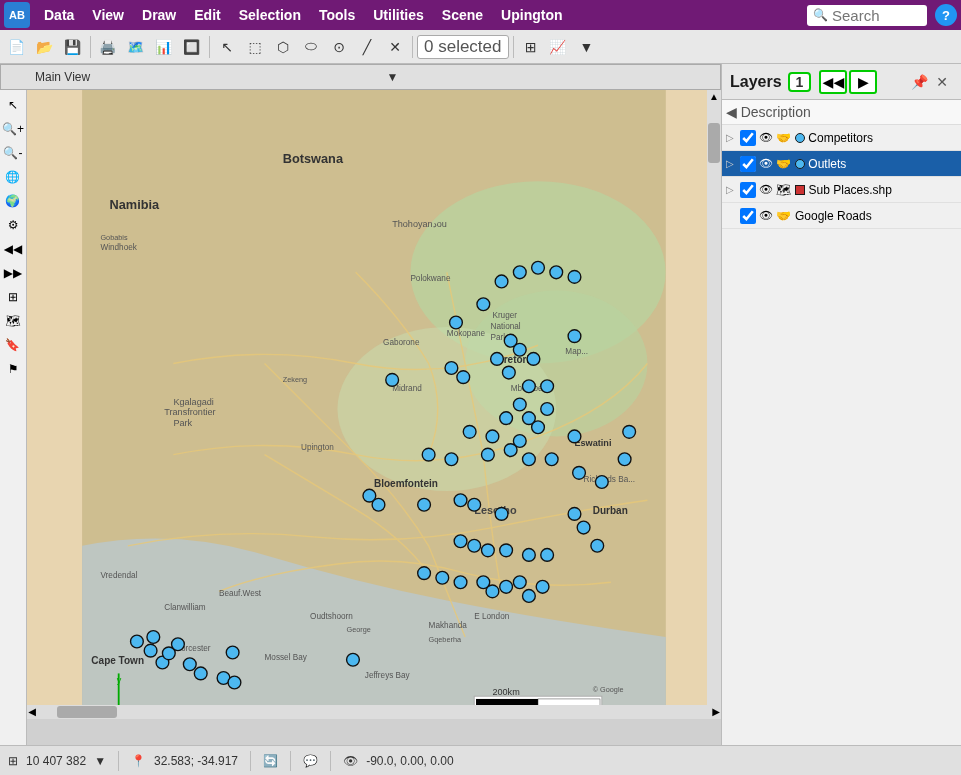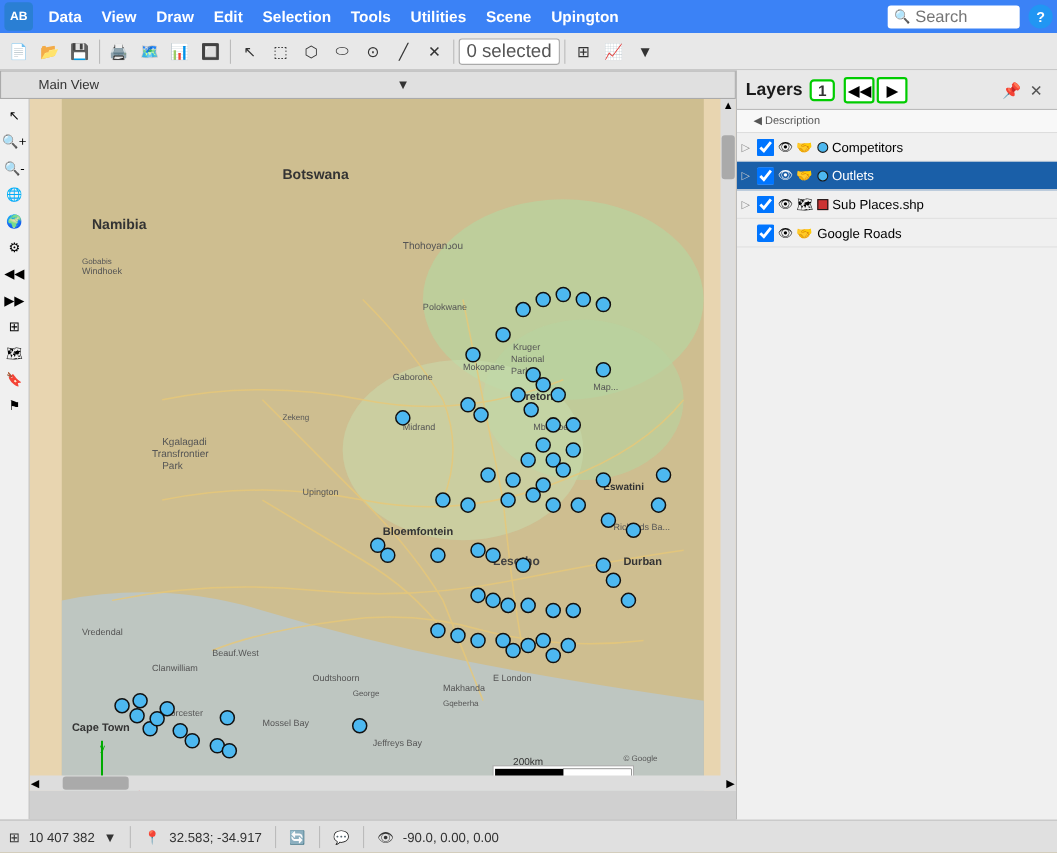--- a/index.html
+++ b/index.html
@@ -1,21 +1,21 @@
 <!DOCTYPE html>
 <html><head>
   <meta charset="utf-8">
   <style>
     * { margin: 0; padding: 0; box-sizing: border-box; }
     body { width: 961px; height: 775px; overflow: hidden; font-family: Arial, sans-serif; font-size: 12px; background: #d0d0d0; }
 
     
     #menu-bar {
       display: flex; align-items: center;
-      background: #3b82f6; height: 30px;
+      background: #701a75; height: 30px;
       color: white; padding: 0 4px; gap: 2px;
     }
     .app-logo {
       width: 26px; height: 26px; background: #2a7fd4; border-radius: 4px;
       display: flex; align-items: center; justify-content: center;
       font-weight: bold; font-size: 11px; color: white; margin-right: 4px;
     }
     .menu-item {
       padding: 4px 8px; cursor: pointer; font-size: 14px; color: white;
       border-radius: 3px;
@@ -69,21 +69,21 @@
     #map-view-header span { flex: 1; margin-left: 26px; }
     #map-canvas {
       width: 100%; height: calc(100% - 26px); position: relative; overflow: hidden;
     }
     
     #map-canvas { background: #e8d5b0; }
     .map-svg { width: 100%; height: 100%; }
 
     
     #layers-panel {
-      width: 292px; background: #f0f0f0; border-left: 1px solid #bbb;
+      width: 240px; background: #f0f0f0; border-left: 1px solid #bbb;
       display: flex; flex-direction: column;
     }
     #layers-header {
       display: flex; align-items: center; padding: 4px 8px;
       background: #e8e8e8; border-bottom: 1px solid #bbb; height: 36px;
     }
     .layers-title {
       font-size: 16px; font-weight: bold; color: #1a1a1a; margin-right: 6px;
     }
     .num-badge {
@@ -98,22 +98,22 @@
       width: 28px; height: 24px; background: white; border: 1px solid #aaa;
       border-radius: 3px; cursor: pointer; display: flex; align-items: center;
       justify-content: center; font-size: 14px;
     }
     .nav-btn.green-border { border: 2px solid #00cc00; }
     .panel-btn {
       width: 22px; height: 22px; display: flex; align-items: center;
       justify-content: center; cursor: pointer; font-size: 14px; color: #555;
     }
     #layers-desc {
-      padding: 4px 15px; background: #f8f8f8; border-bottom: 1px solid #ddd;
-      font-size: 10px; color: #555;
+      padding: 4px 4px; background: #f8f8f8; border-bottom: 1px solid #ddd;
+      font-size: 14px; color: #555;
     }
     #layers-body { flex: 1; overflow-y: auto; }
     .layer-row {
       display: flex; align-items: center; height: 26px; padding: 0 4px;
       border-bottom: 1px solid #e0e0e0; cursor: pointer; font-size: 12px;
     }
     .layer-row.selected { background: #1a5fa8; color: white; }
     .layer-row.selected .layer-name { color: white; }
     .layer-expand { width: 14px; font-size: 10px; color: #888; }
     .layer-check { width: 16px; height: 16px; margin-right: 2px; }

